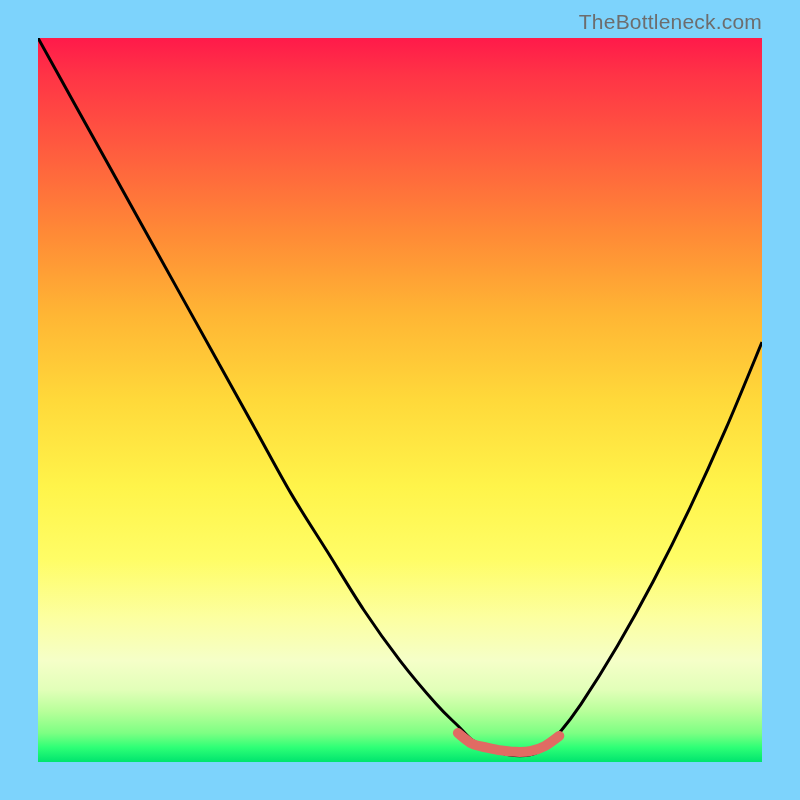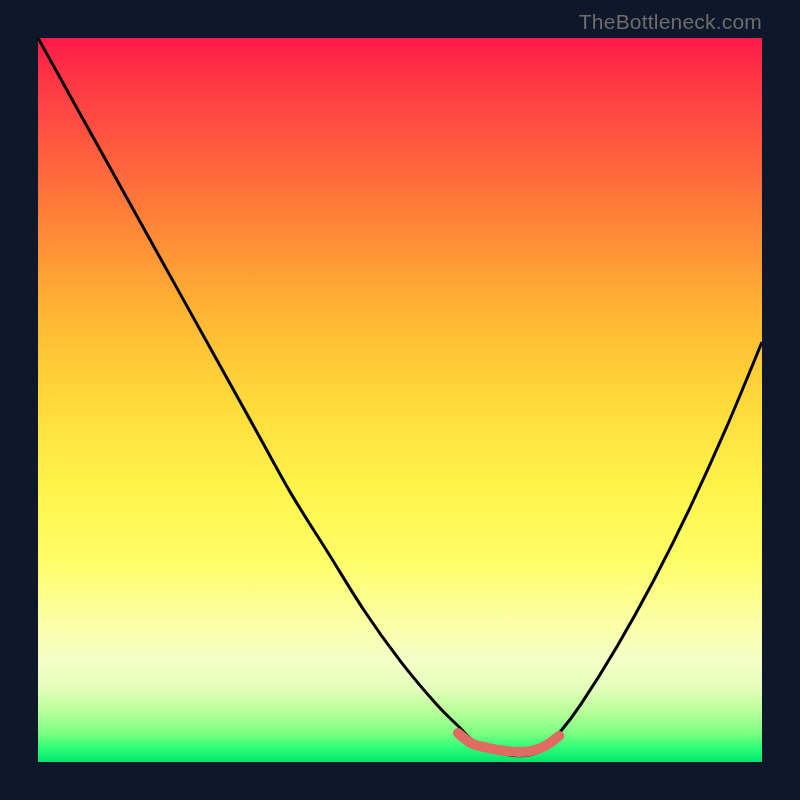--- a/index.html
+++ b/index.html
@@ -10,21 +10,21 @@
     background: #000;
     overflow: hidden;
     font-family: Arial, Helvetica, sans-serif;
   }
   .frame {
     position: absolute;
     left: 0;
     top: 0;
     width: 800px;
     height: 800px;
-    background: #0f172a;
+    background: #7dd3fc;
     text-align: right;
   }
   .plot-area {
     position: absolute;
     left: 38px;
     top: 38px;
     width: 724px;
     height: 724px;
     overflow: hidden;
   }

